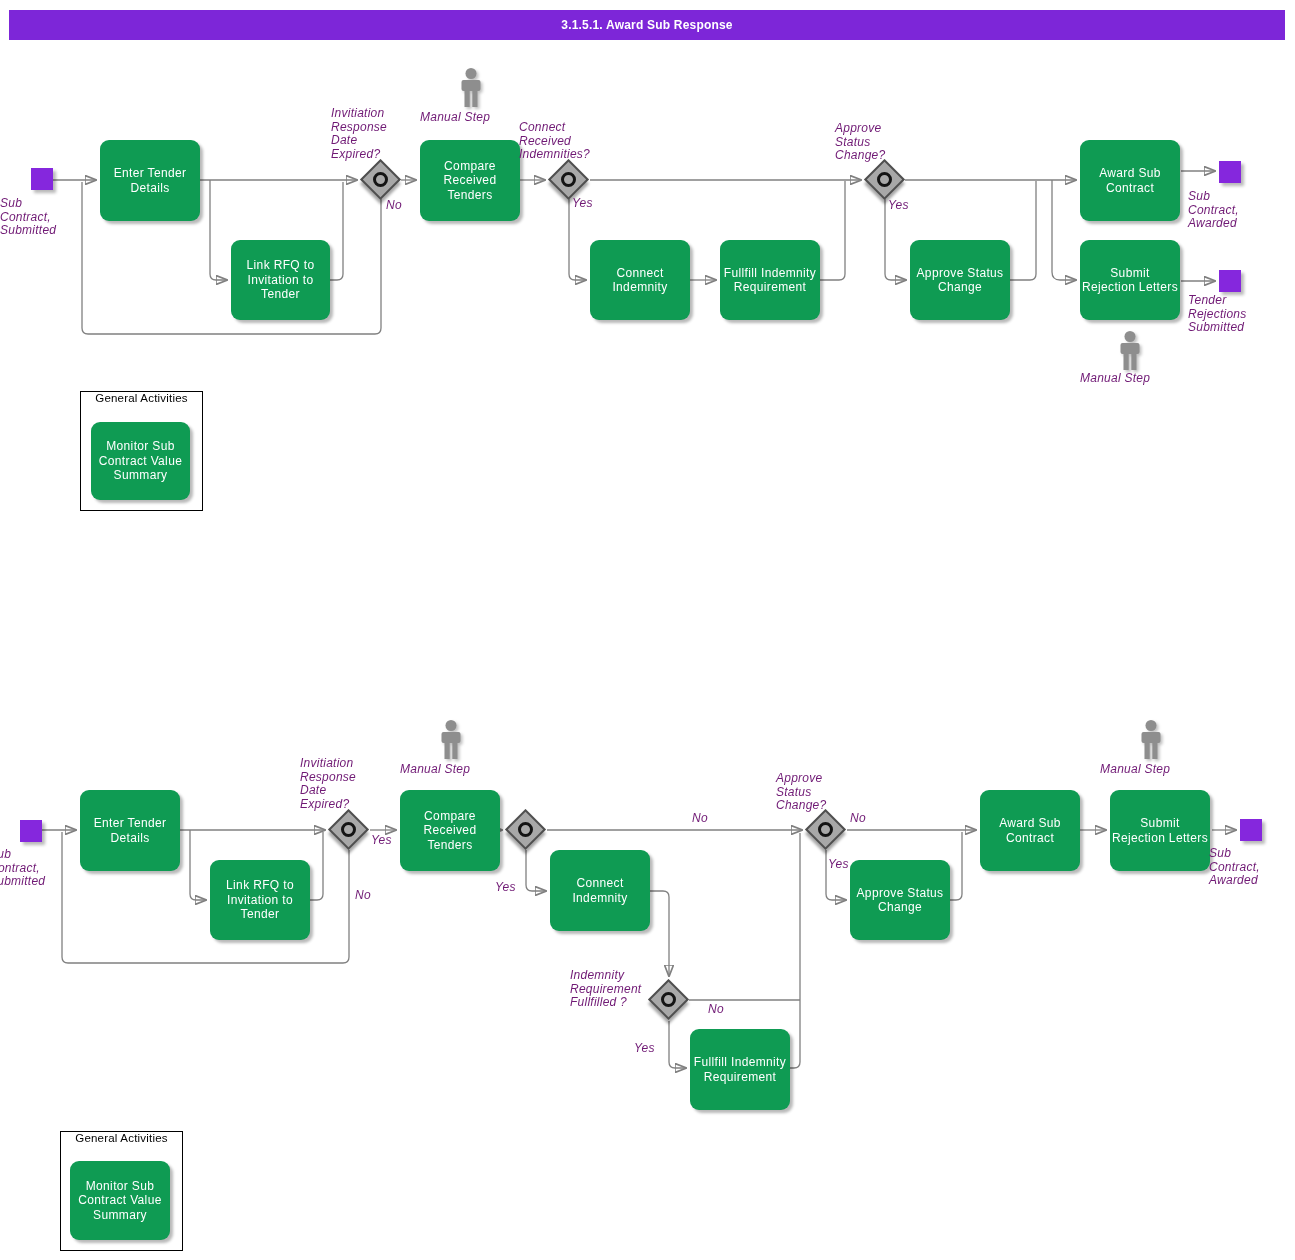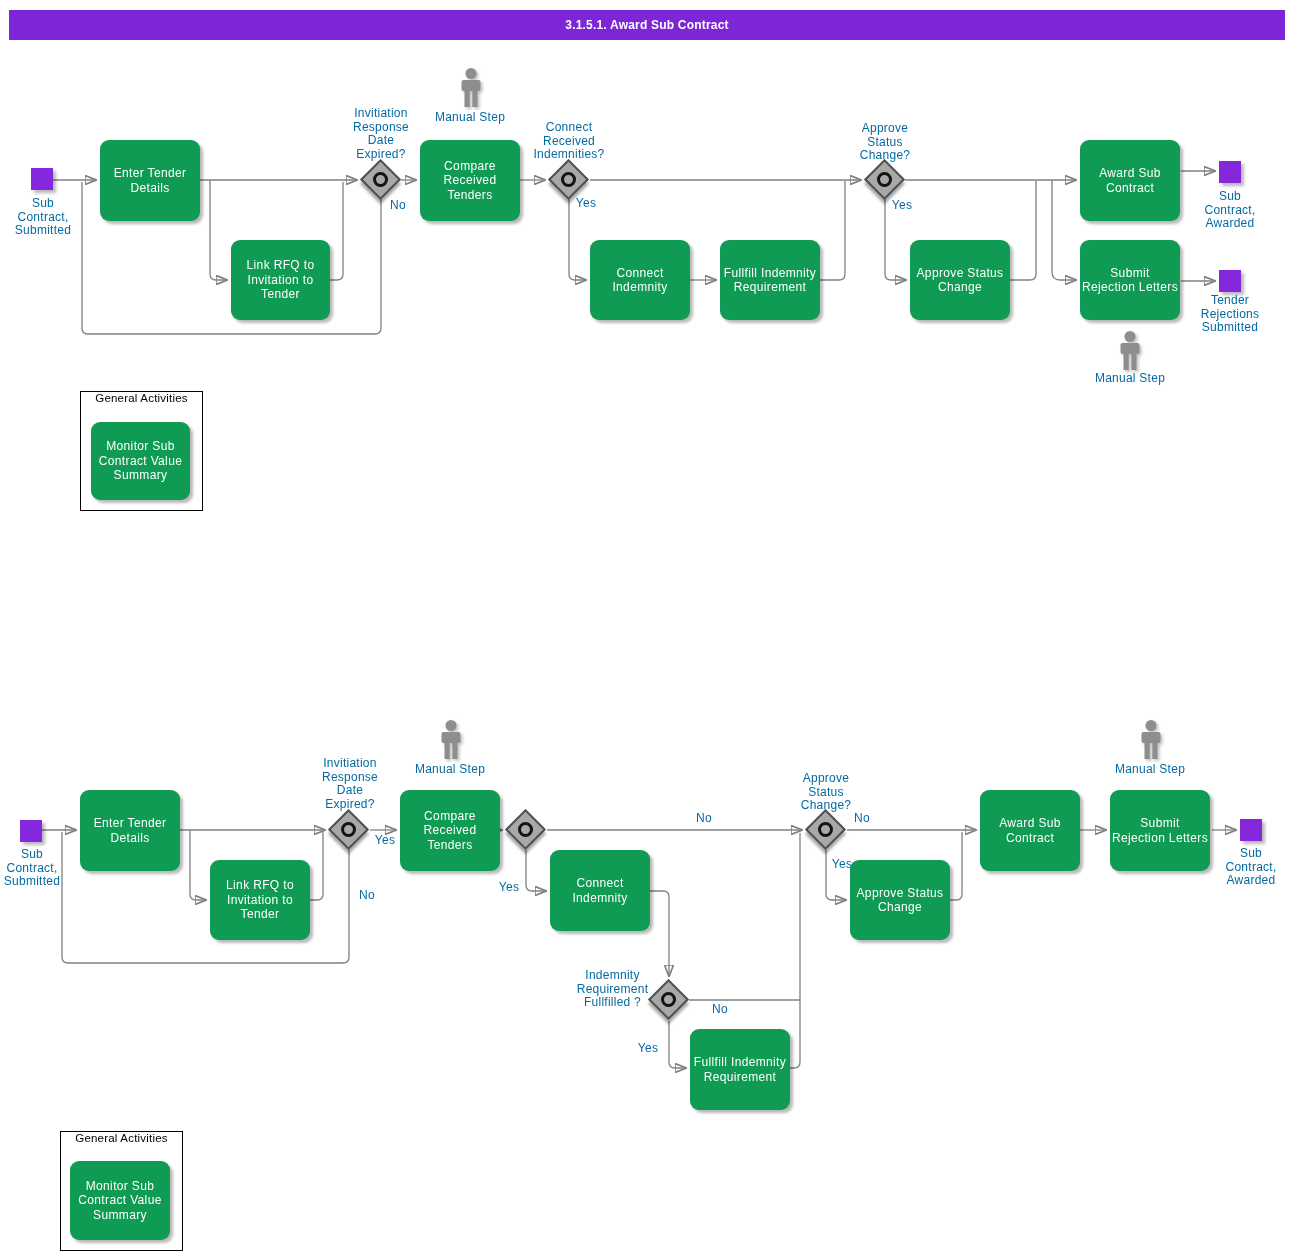--- a/index.html
+++ b/index.html
@@ -11,34 +11,34 @@
   .wires{position:absolute;left:0;top:0;width:1295px;height:1260px;}
   .wires path{fill:none;stroke:#808080;stroke-width:1.3;}
   .node{position:absolute;background:#0f9b53;border-radius:9px;display:flex;align-items:center;
     justify-content:center;box-shadow:3px 3px 3px rgba(0,0,0,.28);color:#fff;text-align:center;}
   .node .nt{white-space:pre-line;font-size:12px;line-height:14.5px;letter-spacing:.35px;width:100%;}
   .event{position:absolute;width:22px;height:22px;background:#8527dd;box-shadow:3px 3px 3px rgba(0,0,0,.28);}
   .diamond{position:absolute;width:25px;height:25px;background:#a8a8a8;border:2px solid #4f4f4f;
     transform:rotate(45deg);box-shadow:3px 3px 3px rgba(0,0,0,.35);}
   .diamond .ring{position:absolute;left:50%;top:50%;width:9px;height:9px;margin:-7.5px 0 0 -7.5px;
     border:3px solid #141414;border-radius:50%;}
-  .lbl{position:absolute;white-space:pre-line;font-size:12px;line-height:13.5px;color:#0369a1;
-    text-align:center;letter-spacing:.25px;}
+  .lbl{position:absolute;white-space:pre-line;font-size:12px;line-height:13.5px;color:#701a75;
+    letter-spacing:.25px;font-style:italic;}
   .person{position:absolute;filter:drop-shadow(2px 2px 1.5px rgba(0,0,0,.25));}
   .frame{position:absolute;border:1px solid #000;background:#fff;}
   .frame .ftitle{position:absolute;top:0;left:0;width:100%;text-align:center;font-size:11.5px;
     color:#000;letter-spacing:.2px;}
 </style>
 </head>
 <body>
 
 <div class="canvas">
 
   <div class="titlebar">
-    <span class="tt">3.1.5.1. Award Sub Contract</span>
+    <span class="tt">3.1.5.1. Award Sub Response</span>
   </div>
 
   <svg class="wires" xmlns="http://www.w3.org/2000/svg">
     <defs>
       <marker id="arr" markerWidth="9" markerHeight="7" refX="8.5" refY="3.5" orient="auto">
         <path d="M0,0 L9,3.5 L0,7 z" fill="#7a7a7a" stroke="none"></path>
       </marker>
     </defs>
     <g>
       <path d="M53 180 H96" marker-end="url(#arr)"></path>

